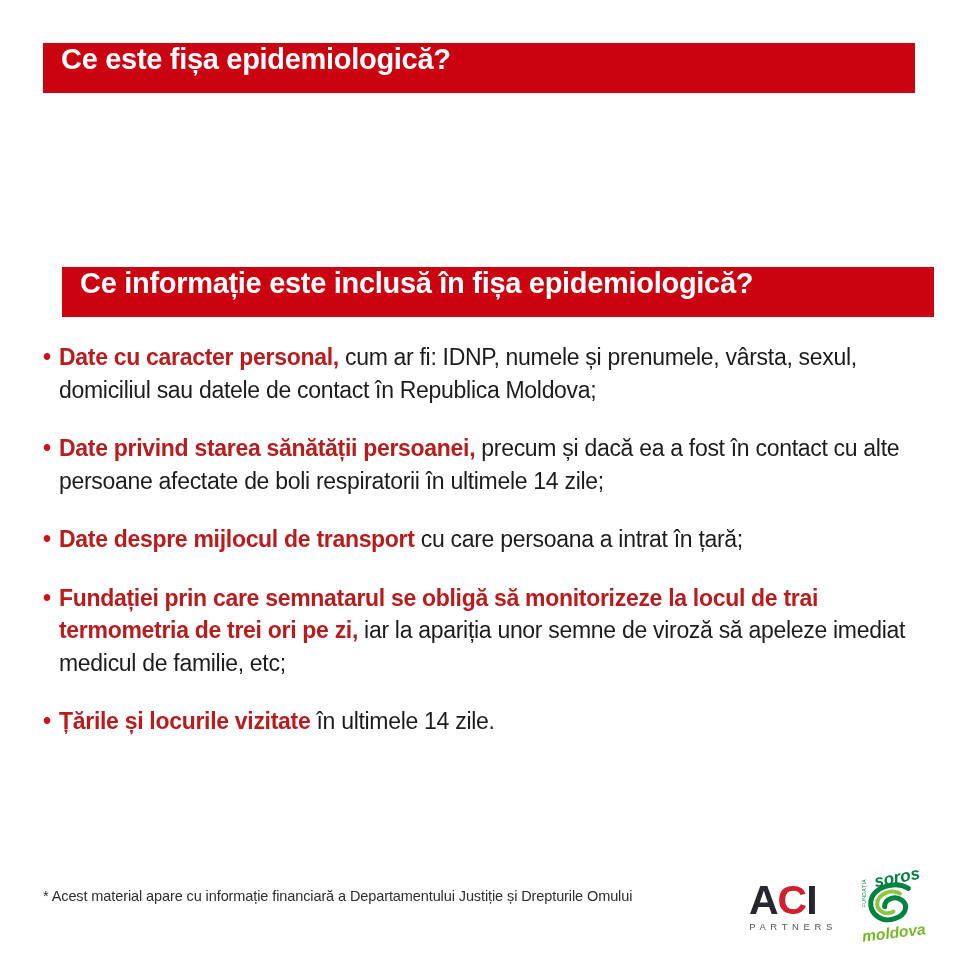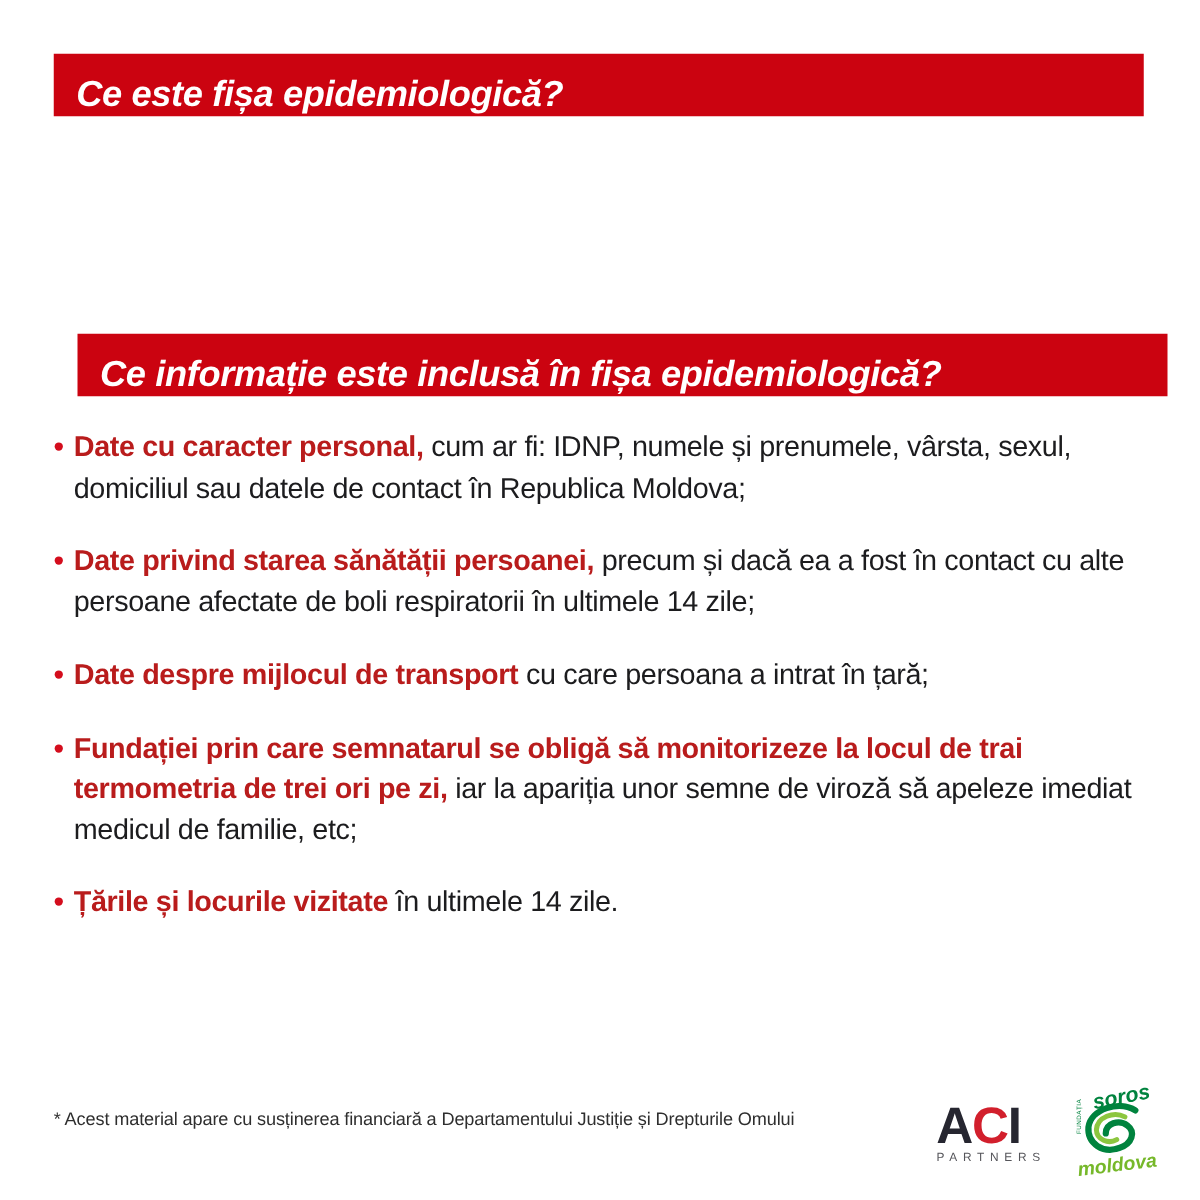--- a/index.html
+++ b/index.html
@@ -7,22 +7,22 @@
     position:relative;
     width:960px;height:960px;
     background:#ffffff;
     font-family:"Liberation Sans","DejaVu Sans",sans-serif;
     overflow:hidden;
   }
   
   .banner{
     position:absolute;left:43px;width:872px;height:50px;
     background:#cb0310;
-    display:flex;align-items:flex-end;
-    padding-left:18px;box-sizing:border-box;font-style:italic;
+    display:flex;align-items:flex-start;
+    padding-left:18px;box-sizing:border-box;
   }
   .banner h2{
     margin:0;color:#ffffff;font-size:29px;font-weight:bold;
     letter-spacing:-0.3px;
   }
   .banner-1{top:43px;}
   .banner-2{top:267px;margin-left:19px;}
   
   .intro{
     position:absolute;left:43px;top:114px;width:884px;
@@ -122,21 +122,21 @@
     </div>
 
     <div class="bullet">
       <span class="dot">•</span>
       <div class="btext"><span class="lead">Țările și locurile vizitate</span><span> în ultimele 14 zile.</span></div>
     </div>
 
   </div>
 
   <div class="footnote">
-    <div class="l1">* Acest material apare cu susținerea financiară a Departamentului Justiție și Drepturile Omului</div>
+    <div class="l1">* Acest material apare cu informație financiară a Departamentului Justiție și Drepturile Omului</div>
   </div>
 
   <div class="aci">
     <div class="aci-letters"><span class="aci-a">A</span><span class="aci-c">C</span><span class="aci-i">I</span></div>
     <div class="aci-sub">PARTNERS</div>
   </div>
 
   <div class="soros">
     <span class="soros-top">soros</span>
     <span class="soros-side">FUNDAȚIA</span>

